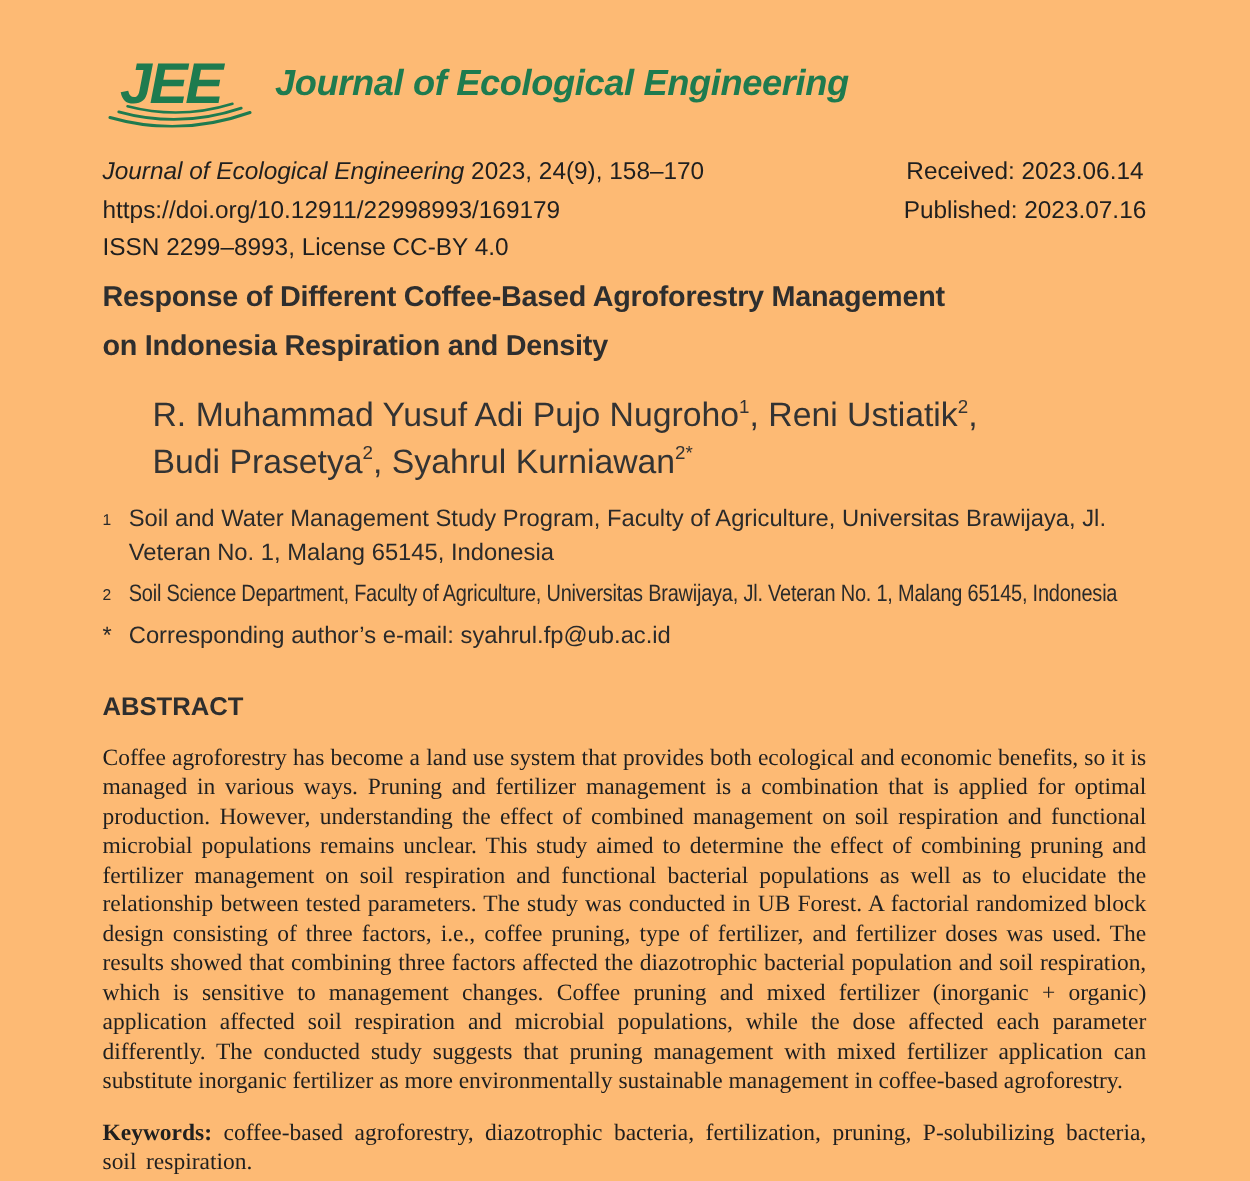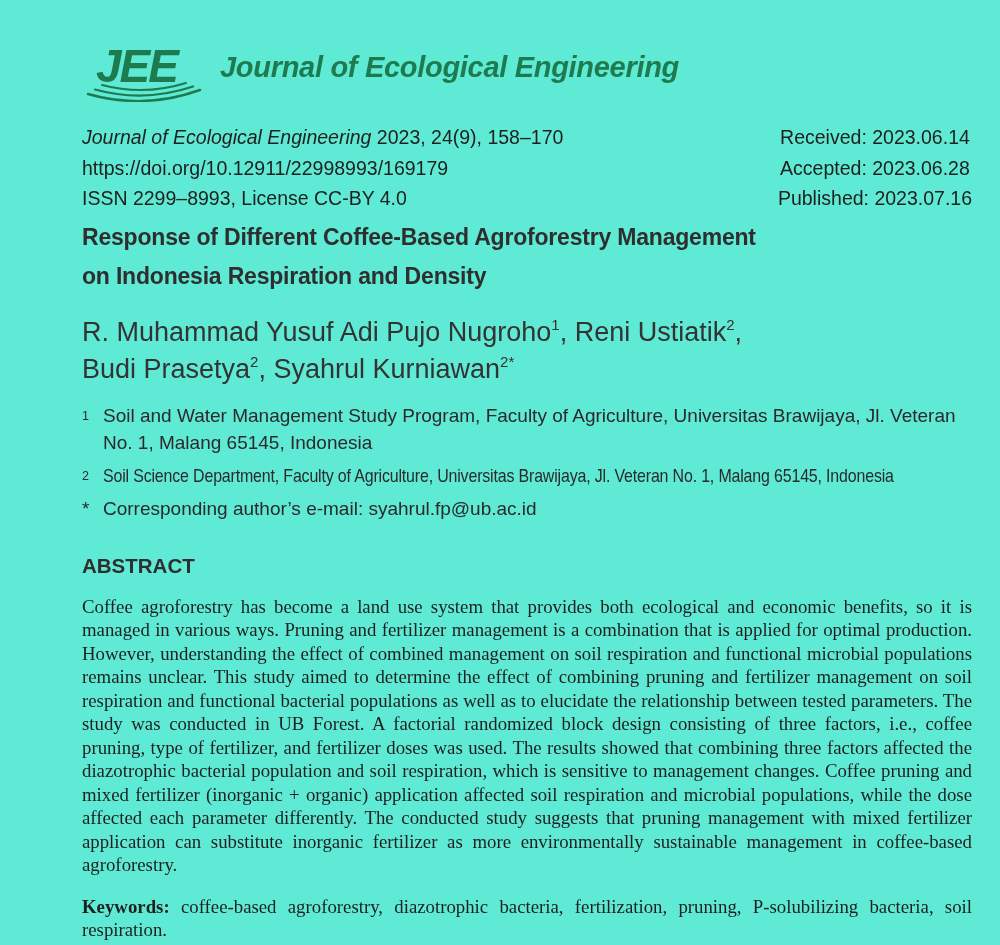--- a/index.html
+++ b/index.html
@@ -1,22 +1,22 @@
 <!DOCTYPE html>
 <html><head>
 <meta charset="utf-8">
 <style>
   * { margin: 0; padding: 0; box-sizing: border-box; }
   html, body { background: #ffffff; }
   body { width: 1000px; font-family: "Liberation Sans", sans-serif; }
   .page {
     position: relative;
     width: 1000px; height: 945px;
-    background: #5eead4;
-    padding: 0 28px 0 82px;
+    background: #fdba74;
+    padding: 0 83px 0 82px;
     overflow: hidden;
     color: #222;
   }
 
   
   .masthead { display: flex; align-items: flex-start; margin-top: 38px; height: 66px; }
   .logo-box { width: 124px; height: 64px; flex: 0 0 auto; }
   .journal-name {
     margin-top: 13px; margin-left: 14px;
     font-size: 29px; font-weight: bold; font-style: italic;
@@ -26,21 +26,21 @@
   
   .meta-row { display: flex; justify-content: space-between; margin-top: 18px; }
   .citation { font-size: 19.5px; line-height: 30.5px; color: #1f1f1f; }
   .cite-journal { font-style: italic; }
   .dates { font-size: 19.5px; line-height: 30.5px; color: #1f1f1f; text-align: center; }
 
   
   .title { margin-top: 4px; font-size: 23px; line-height: 39px; font-weight: bold; color: #2e2e2e; letter-spacing: -0.2px; }
 
   
-  .authors { margin-top: 18px; font-size: 27px; line-height: 37px; color: #333; }
+  .authors { margin-top: 18px; font-size: 27px; line-height: 37px; color: #333; margin-left: 40px; }
   .authors sup { font-size: 15px; position: relative; top: -1px; vertical-align: super; line-height: 0; }
 
   
   .affiliations { margin-top: 14px; font-size: 19px; line-height: 27px; color: #2a2a2a; }
   .aff-row { display: flex; align-items: flex-start; }
   .aff-row + .aff-row { margin-top: 6px; }
   .aff-marker { flex: 0 0 21px; font-size: 12.5px; position: relative; top: 1px; }
   .aff-marker.asterisk { font-size: 19px; top: 0; }
   .aff-text { flex: 1 1 auto; }
   .aff-text.tight { white-space: nowrap; letter-spacing: -0.2px; transform: scaleX(0.84); transform-origin: 0 50%; }
@@ -84,21 +84,20 @@
   </header>
 
   <section class="meta-row">
     <div class="citation">
       <div><span class="cite-journal">Journal of Ecological Engineering</span><span> 2023, 24(9), 158–170</span></div>
       <div>https://doi.org/10.12911/22998993/169179</div>
       <div>ISSN 2299–8993, License CC-BY 4.0</div>
     </div>
     <div class="dates">
       <div>Received: 2023.06.14</div>
-      <div>Accepted: 2023.06.28</div>
       <div>Published: 2023.07.16</div>
     </div>
   </section>
 
   <h1 class="title">
     <div>Response of Different Coffee-Based Agroforestry Management</div>
     <div>on Indonesia Respiration and Density</div>
   </h1>
 
   <div class="authors">

